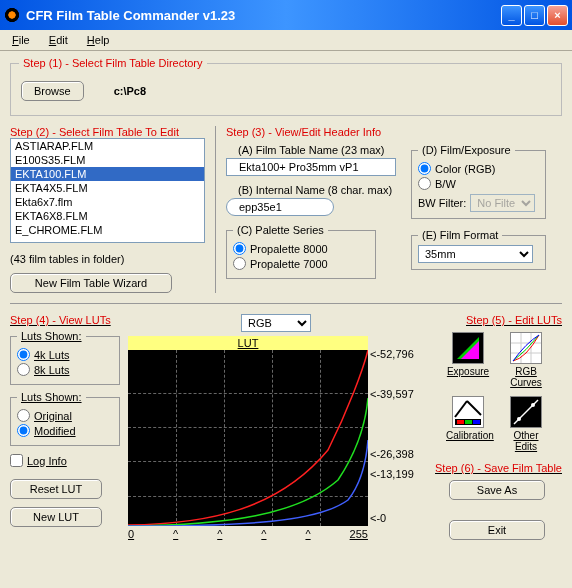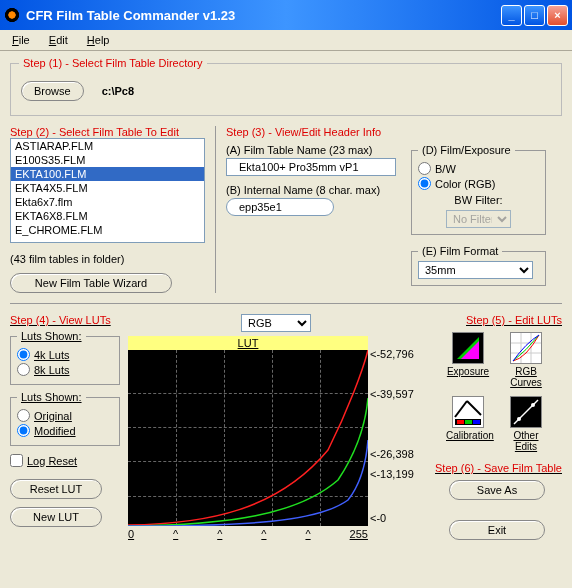--- a/index.html
+++ b/index.html
@@ -10,28 +10,28 @@
 .win-btns { display: flex; gap: 2px; }
 .win-btn { width: 21px; height: 21px; border: 1px solid #fff; border-radius: 3px; display: flex; align-items: center; justify-content: center; color: #fff; font-weight: bold; font-size: 11px; }
 .win-min, .win-max { background: linear-gradient(#3d95ff, #0054e3); }
 .win-close { background: linear-gradient(#f5a396, #e34e2e); }
 .menubar { background: #ece9d8; padding: 2px 4px; border-bottom: 1px solid #aca899; }
 .menu-item { display: inline-block; padding: 2px 8px; cursor: pointer; }
 .menu-item u { text-decoration: underline; }
 .content { background: #ece9d8; padding: 6px 10px 4px 10px; height: 540px; position: relative; }
 fieldset { border: 1px solid #bbb; padding: 6px 8px 8px 8px; margin: 0; }
 legend { color: #d00; padding: 0 4px; font-size: 11px; }
-.btn { background: #ece9d8; border: 1px solid #888; border-radius: 10px; padding: 3px 12px; cursor: pointer; font-size: 11px; box-shadow: inset 1px 1px 0 #fff; }
+.btn { background: #ece9d8; border: 1px solid #888; border-radius: 5px; padding: 3px 12px; cursor: pointer; font-size: 11px; box-shadow: inset 1px 1px 0 #fff; }
 .txt { border: 1px solid #7f9db9; padding: 2px 12px; font-size: 11px; background: #fff; }
 .select { border: 1px solid #7f9db9; background: #fff; font-size: 11px; padding: 1px 2px; }
 .listbox { border: 1px solid #7f9db9; background: #fff; height: 105px; overflow-y: scroll; font-size: 11px; }
 .listbox-item { padding: 1px 4px; cursor: pointer; }
 .listbox-item.selected { background: #316ac5; color: #fff; }
 .row { display: flex; gap: 10px; }
-.black-label { color: #000; }
+.black-label { color: #000; margin-left: 12px; }
 .small-fieldset { border: 1px solid #999; padding: 4px 6px 6px 6px; }
 .small-fieldset legend { color: #000; font-size: 11px; }
 .radio-row { display: flex; align-items: center; gap: 4px; margin: 2px 0; }
 .disabled { background: #ece9d8; color: #888; }
 .plot-area { position: relative; background: #000; width: 240px; height: 190px; }
 .plot-title { background: #ffff80; text-align: center; font-size: 11px; padding: 1px 0; }
 .grid-line-v { position: absolute; top: 14px; bottom: 0; border-left: 1px dashed #666; }
 .grid-line-h { position: absolute; left: 0; right: 0; border-top: 1px dashed #666; }
 .curve { position: absolute; left: 0; top: 14px; width: 240px; height: 176px; }
 .icon-btn { width: 44px; text-align: center; }
@@ -88,33 +88,44 @@
     <div style="border-left:1px solid #999;"></div>
 
     <div style="flex:1;">
       <div style="color:#d00; margin-bottom:6px;">Step (3) - View/Edit Header Info</div>
       <div class="row" style="gap:10px;">
         <div style="width:175px;">
           <div class="black-label">(A) Film Table Name (23 max)</div>
           <input class="txt" style="width: 170px; margin: 2px 0px 8px;" value="Ekta100+ Pro35mm vP1">
           <div class="black-label">(B) Internal Name (8 char. max)</div>
           <input class="txt" style="width: 108px; margin: 2px 0px 8px; border-radius: 9px;" value="epp35e1">
+          <fieldset class="small-fieldset" style="width:150px;">
+            <legend>(C) Palette Series</legend>
+            <label class="radio-row">
+                <input type="radio" name="pal" checked="" style="">
+                <span>Propalette 8000</span>
+              </label>
+            <label class="radio-row">
+                <input type="radio" name="pal" style="">
+                <span>Propalette 7000</span>
+              </label>
+          </fieldset>
         </div>
         <div style="width:135px;">
           <fieldset class="small-fieldset">
             <legend>(D) Film/Exposure</legend>
             <label class="radio-row">
+                <input type="radio" name="fe" checked="" style="">
+                <span>Color (RGB)</span>
+              </label>
+            <label class="radio-row">
                 <input type="radio" name="fe" style="">
                 <span>B/W</span>
               </label>
-            <label class="radio-row">
-                <input type="radio" name="fe" checked="" style="">
-                <span>Color (RGB)</span>
-              </label>
-            <div style="display:flex; align-items:center; gap:4px; margin-top:4px;flex-direction:column;">
+            <div style="display:flex; align-items:center; gap:4px; margin-top:4px;">
               <span>BW Filter:</span>
               <select class="select disabled" disabled="" style="width:65px;"><option>No Filter</option></select>
             </div>
           </fieldset>
           <fieldset class="small-fieldset" style="margin-top:10px;">
             <legend>(E) Film Format</legend>
             <select class="select" style="width:115px;"><option>35mm</option></select>
           </fieldset>
         </div>
       </div>
@@ -144,21 +155,21 @@
             <input type="radio" name="ls2" style="">
             <span>Original</span>
           </label>
         <label class="radio-row">
             <input type="radio" name="ls2" checked="" style="">
             <span>Modified</span>
           </label>
       </fieldset>
       <label class="chk" style="margin-bottom:12px;">
           <input type="checkbox" style="">
-          <span>Log Reset</span>
+          <span>Log Info</span>
         </label>
       <button class="btn" style="width:92px; margin-bottom:8px;">Reset LUT</button>
       <button class="btn" style="width:92px;">New LUT</button>
     </div>
 
     <div style="width:296px; position:relative;">
       <div style="text-align:center; margin-bottom:4px;">
         <select class="select" style="width:70px;"><option>RGB</option></select>
       </div>
       <div style="display:flex;">

